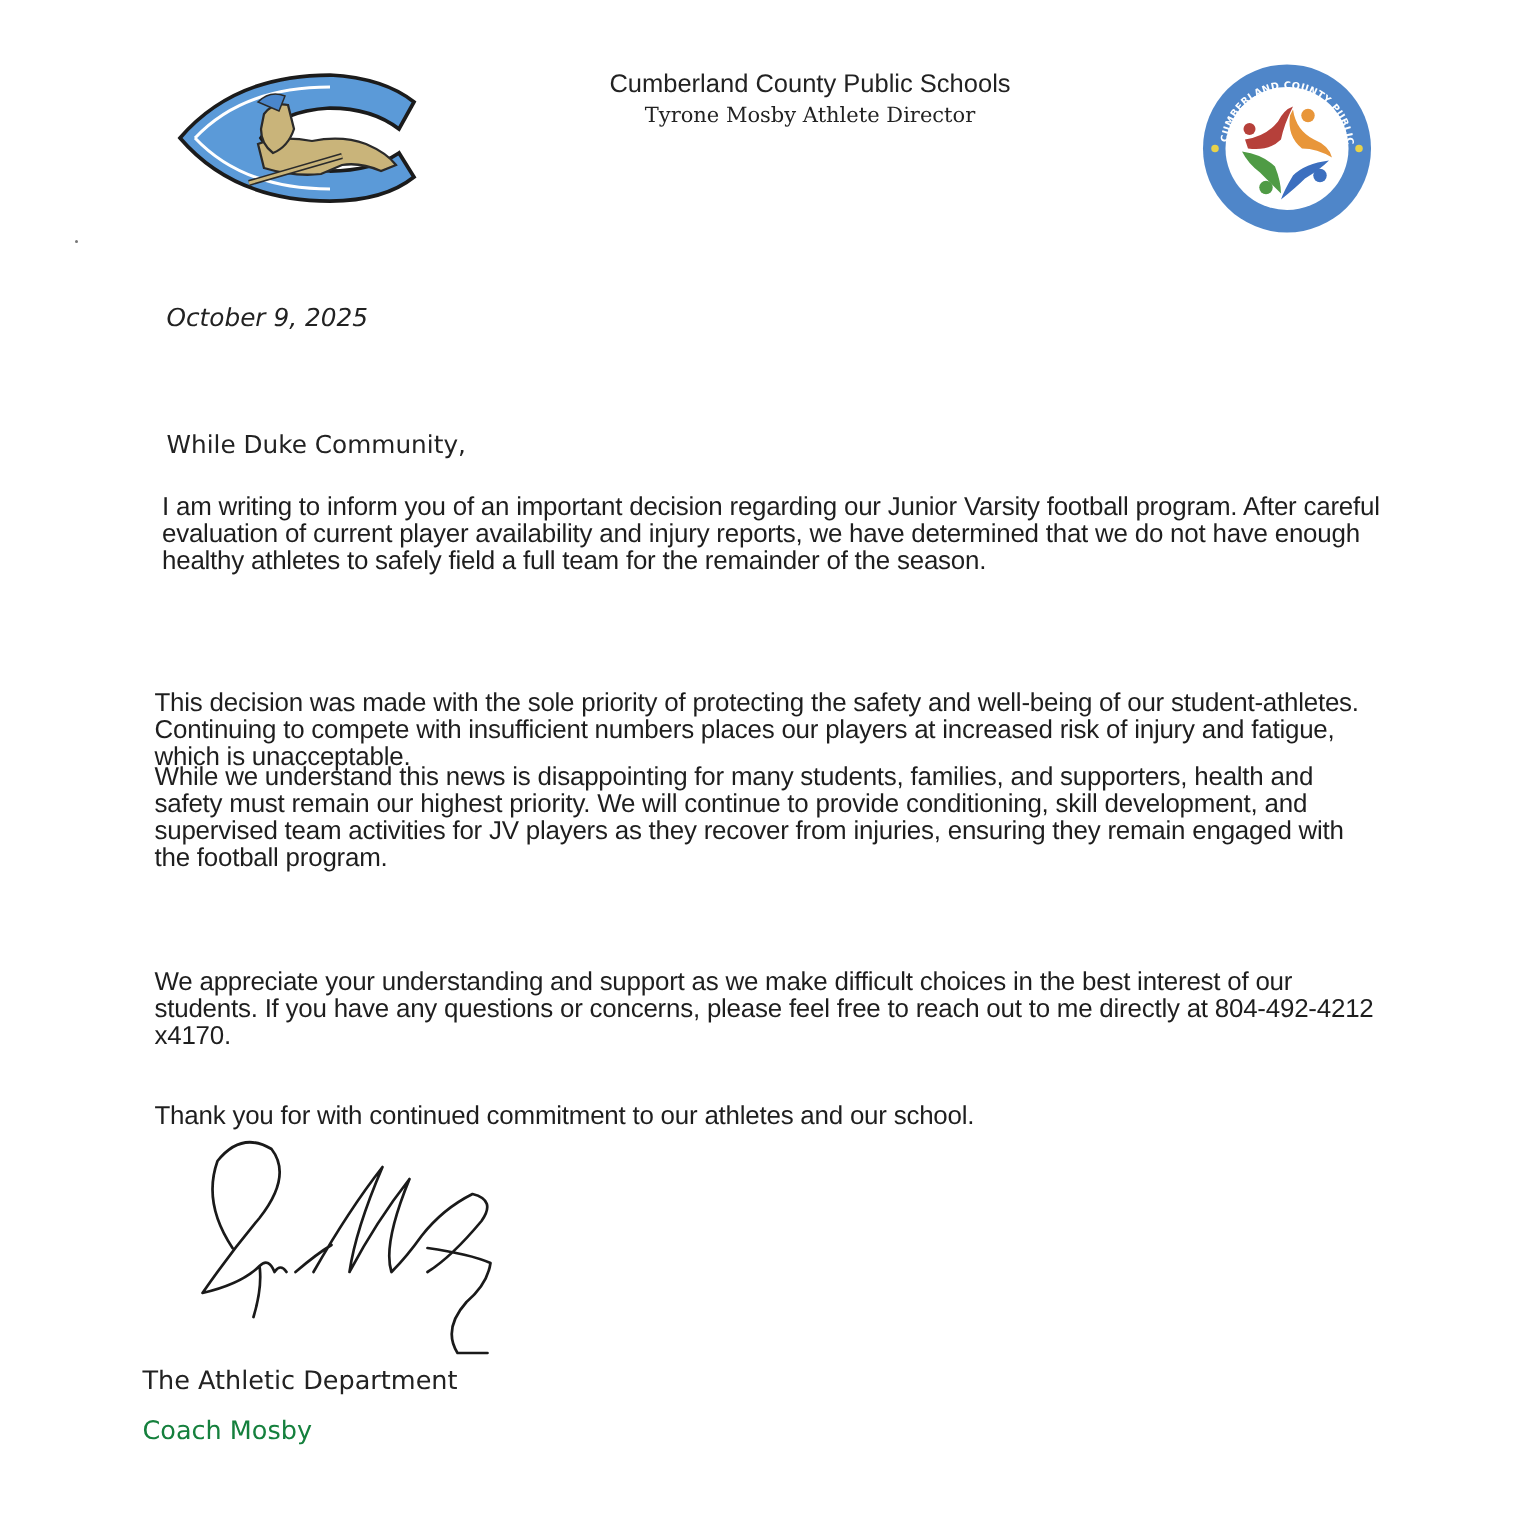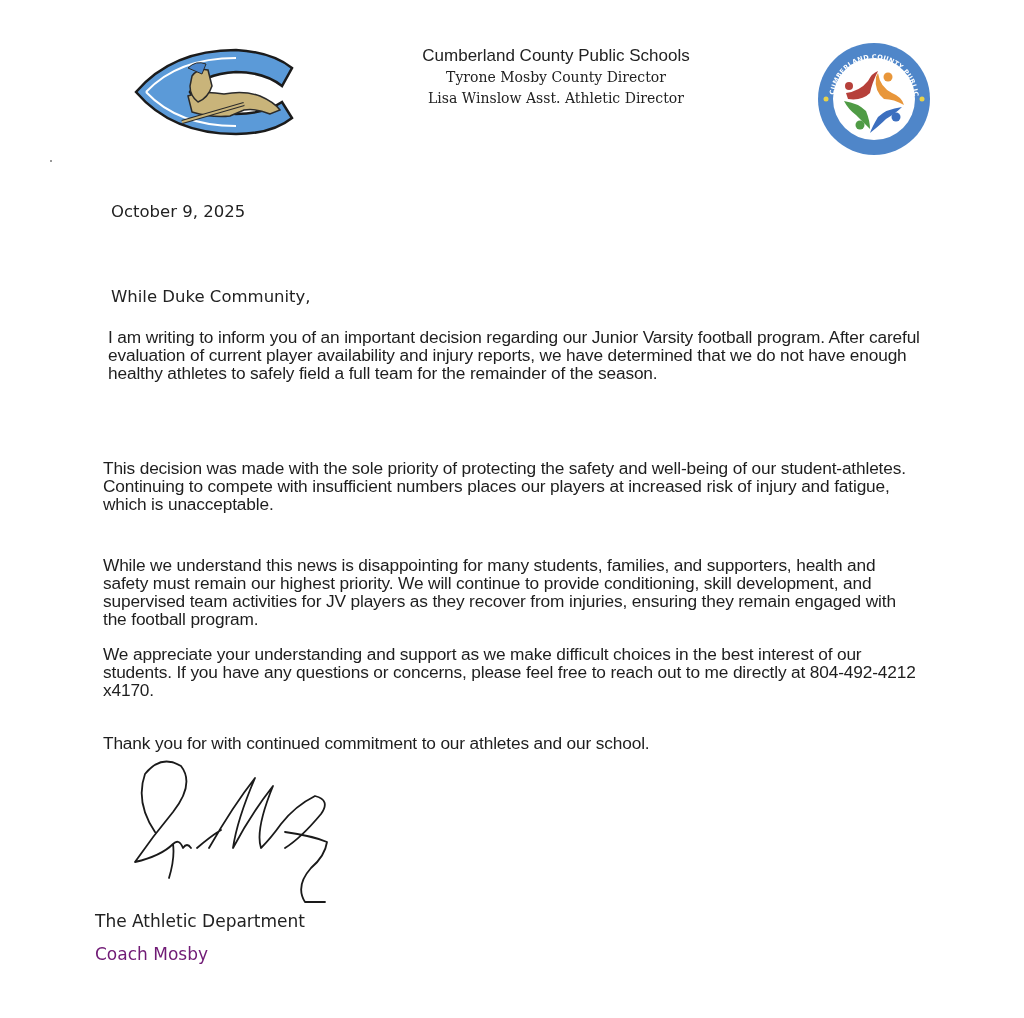--- a/index.html
+++ b/index.html
@@ -1,69 +1,68 @@
 <!DOCTYPE html>
 <html><head>
   <meta charset="utf-8">
   <style>
     html, body { margin: 0; padding: 0; }
     body {
       width: 1024px; height: 1018px; background: #ffffff;
       position: relative; overflow: hidden;
       font-family: "DejaVu Sans", sans-serif; color: #1c1c1c;
     }
-    .letterhead { position: absolute; left: 0; top: 0; width: 816px; height: 170px; margin-left: 16px; }
+    .letterhead { position: absolute; left: 0; top: 0; width: 816px; height: 170px; }
     .logo-left { position: absolute; left: 116px; top: 46px; width: 164px; height: 92px; }
     .logo-right { position: absolute; left: 800px; top: 41px; width: 116px; height: 116px; }
     .head-text { position: absolute; left: 360px; top: 45px; width: 360px; text-align: center; }
     .head-line1, .head-line2 {
       font-family: "Liberation Sans", sans-serif; font-size: 17px; line-height: 22px; color: #222;
     }
     .head-line3, .head-line4 {
       font-family: "DejaVu Serif", serif; font-size: 14px; line-height: 21px; color: #222;
     }
     .stray-dot { position: absolute; left: 50px; top: 160px; width: 2px; height: 2px; background: #777; border-radius: 1px; }
 
     .body-text {
       position: absolute; left: 103px; width: 820px;
       font-family: "Liberation Sans", sans-serif; font-size: 17.3px; line-height: 18px; color: #1e1e1e;
       letter-spacing: -0.15px;
     }
-    .date { position: absolute; left: 111px; top: 202px; font-family: "DejaVu Sans", sans-serif; font-size: 16.5px; color: #222; }
+    .date { position: absolute; left: 111px; top: 202px; font-family: "DejaVu Sans", sans-serif; font-size: 16.5px; color: #222; font-style: italic; }
     .salutation { position: absolute; left: 111px; top: 287px; font-family: "DejaVu Sans", sans-serif; font-size: 16.5px; color: #222; }
 
     .p1 { top: 328px; left: 108px; }
     .p2 { top: 459px; }
-    .p3 { top: 556px; }
+    .p3 { top: 508px; }
     .p4 { top: 645px; }
     .p5 { top: 734px; }
 
     .signature { position: absolute; left: 125px; top: 752px; width: 250px; height: 155px; }
     .closing-dept { position: absolute; left: 95px; top: 911px; font-family: "DejaVu Sans", sans-serif; font-size: 17px; color: #222; text-align: right; }
-    .closing-name { position: absolute; left: 95px; top: 944px; font-family: "DejaVu Sans", sans-serif; font-size: 17px; color: #701a75; }
+    .closing-name { position: absolute; left: 95px; top: 944px; font-family: "DejaVu Sans", sans-serif; font-size: 17px; color: #15803d; }
   </style>
 </head>
 <body>
 
 <div class="letterhead">
   <svg class="logo-left" viewBox="0 0 164 92">
     <path d="M4 46 Q40 4 104 4 Q140 6 160 22 L150 40 Q132 26 104 26 Q70 28 58 46 Q70 66 104 68 Q132 68 150 56 L160 72 Q140 88 104 88 Q40 88 4 46 Z" fill="#5b9ad8" stroke="#1b1b1b" stroke-width="2.5"></path>
     <path d="M14 46 Q46 12 104 12" fill="none" stroke="#ffffff" stroke-width="2"></path>
     <path d="M14 46 Q46 80 104 80" fill="none" stroke="#ffffff" stroke-width="2"></path>
     <path d="M56 50 Q70 44 92 48 Q112 44 128 50 Q142 56 148 64 L138 68 Q124 62 112 64 L98 70 Q80 72 60 66 Z" fill="#c9b47a" stroke="#2a2a2a" stroke-width="1.5"></path>
     <path d="M60 30 Q66 22 76 24 L80 40 Q76 52 66 56 Q58 50 58 40 Z" fill="#c9b47a" stroke="#2a2a2a" stroke-width="1.5"></path>
     <path d="M56 22 Q64 14 74 18 L70 28 Z" fill="#4a86cc" stroke="#2a2a2a" stroke-width="1"></path>
     <path d="M50 76 L112 58" stroke="#2a2a2a" stroke-width="4"></path>
     <path d="M50 76 L112 58" stroke="#c9b47a" stroke-width="2"></path>
   </svg>
 
   <div class="head-text">
     <div class="head-line1">Cumberland County Public Schools</div>
-    <div class="head-line3">Tyrone Mosby County Director</div>
-    <div class="head-line4">Lisa Winslow Asst. Athletic Director</div>
+    <div class="head-line3">Tyrone Mosby Athlete Director</div>
   </div>
 
   <svg class="logo-right" viewBox="0 0 116 116">
     <circle cx="58" cy="58" r="56" fill="#4f86c9"></circle>
     <circle cx="58" cy="58" r="41" fill="#ffffff"></circle>
     <circle cx="10" cy="58" r="2.5" fill="#e8d24a"></circle>
     <circle cx="106" cy="58" r="2.5" fill="#e8d24a"></circle>
     <path d="M30 52 Q44 50 52 40 Q56 32 62 30 Q56 42 54 52 Q46 60 32 58 Z" fill="#b6403a"></path>
     <circle cx="33" cy="45" r="4" fill="#b6403a"></circle>
     <path d="M62 32 Q64 46 76 52 Q86 56 88 64 Q78 58 68 58 Q58 50 60 36 Z" fill="#e8963a"></path>

